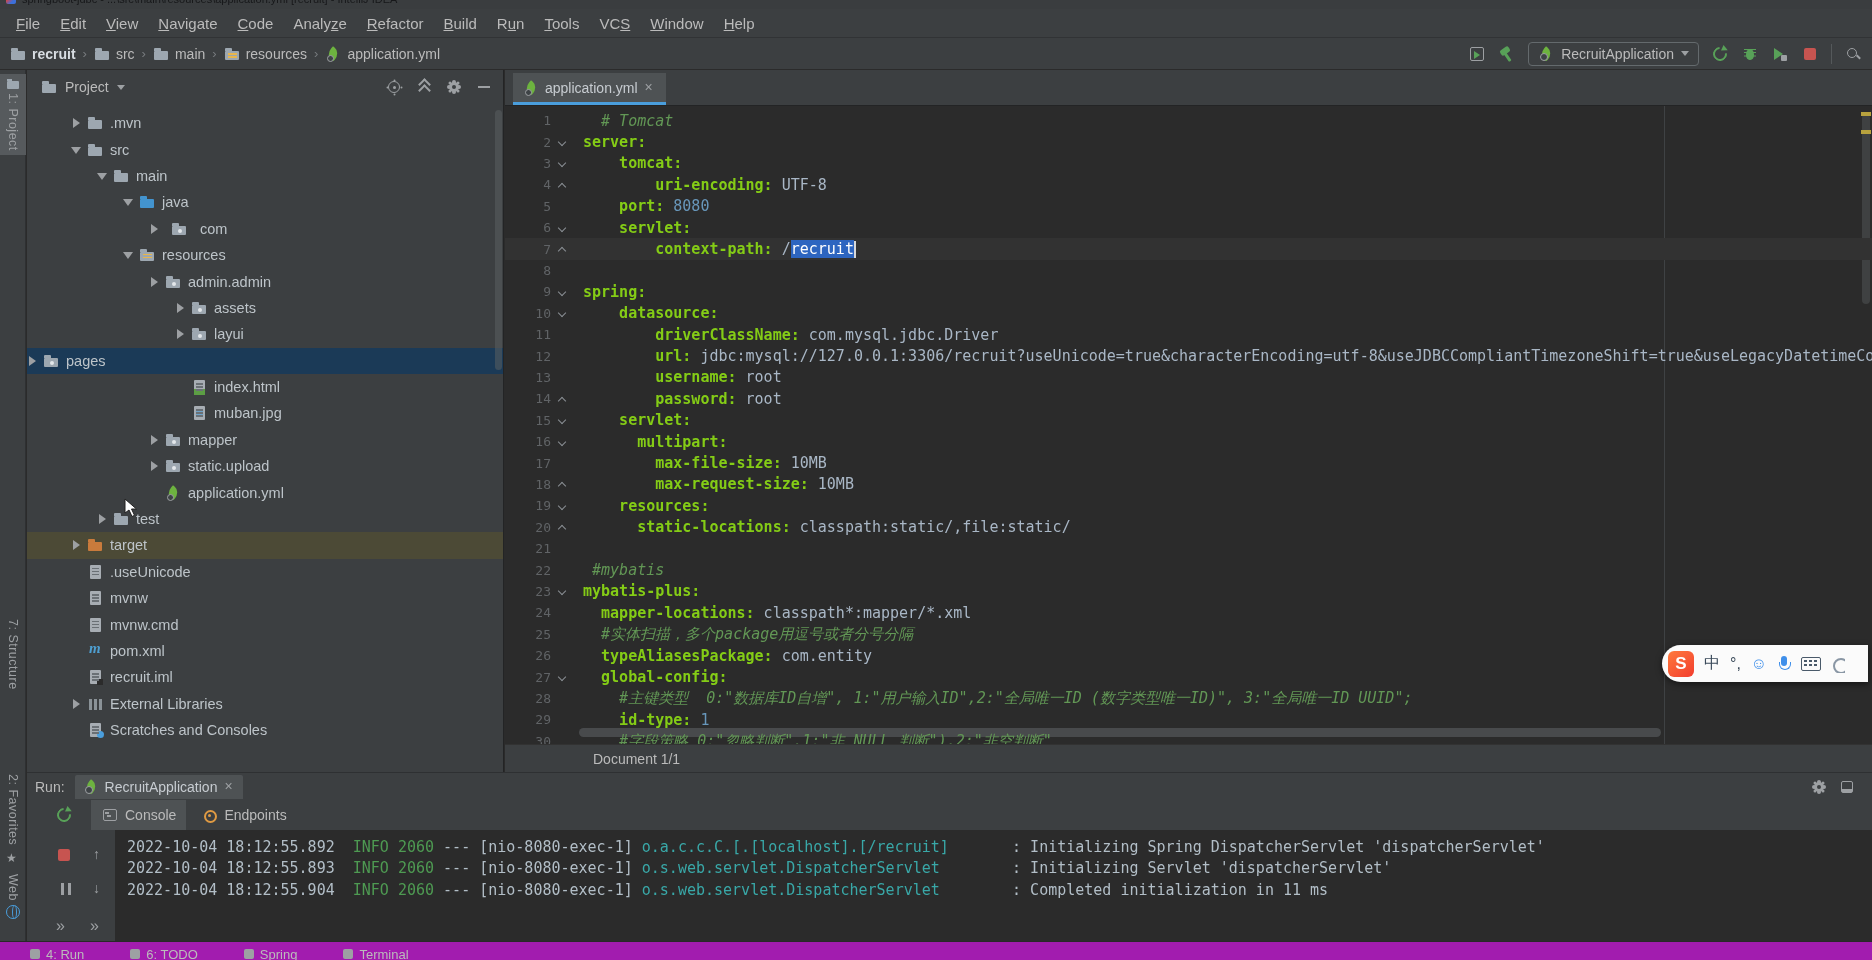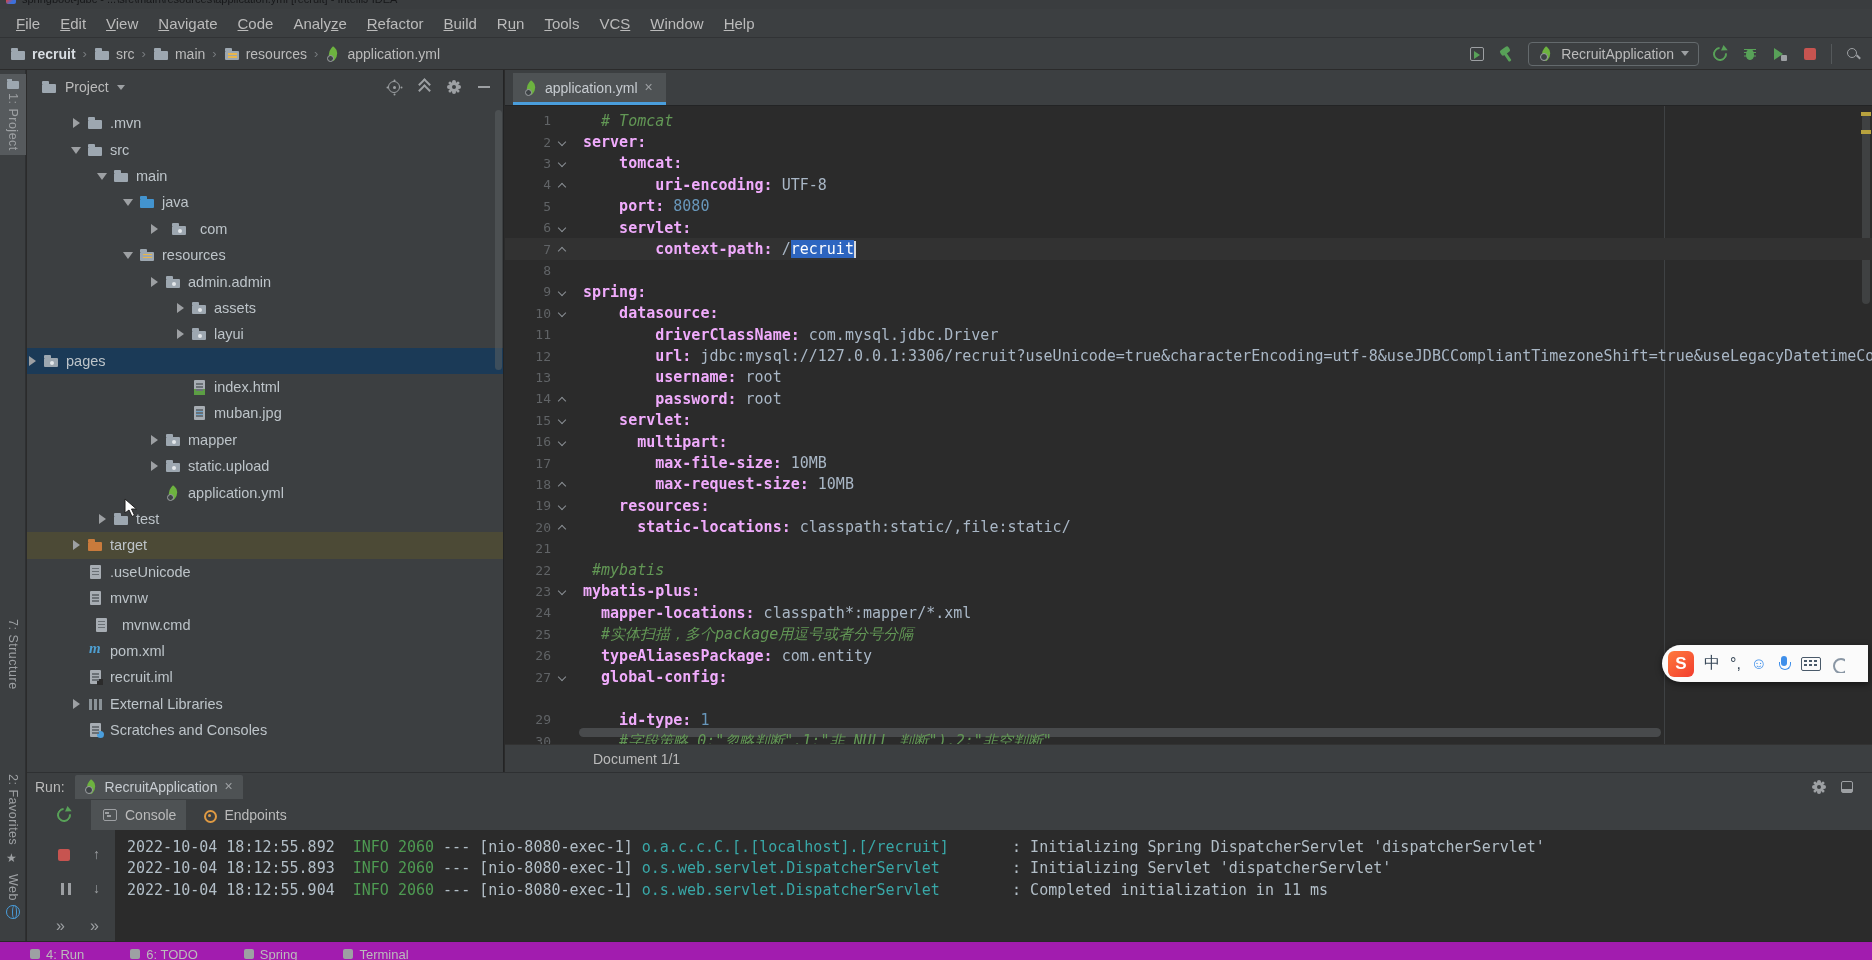--- a/index.html
+++ b/index.html
@@ -165,21 +165,21 @@
                font-family:"DejaVu Sans Mono", monospace; font-size:15px; }
   .guide { position:absolute; top:0; bottom:0; left:1159px; width:1px; background:#3f4244; }
   .eline { position:absolute; left:0; right:0; height:21.4px; display:flex; align-items:center; }
   .eline.cur { background:#323232; }
   .lnum { width:46px; text-align:right; color:#606366; font-size:13px; flex:none; }
   .fold { width:22px; flex:none; display:flex; justify-content:center; }
   .chev { width:6px; height:6px; border:solid #8a8f94; border-width:0 0 1.5px 1.5px; }
   .chev.d { transform:rotate(-45deg); }
   .chev.u { transform:rotate(135deg); margin-top:4px; }
   .ecode { white-space:pre; padding-left:10px; }
-  .tok-k { color:#f0abfc; font-weight:bold; }
+  .tok-k { color:#84cc16; font-weight:bold; }
   .tok-p { color:#a9b7c6; }
   .tok-n { color:#6897bb; }
   .tok-c { color:#629755; font-style:italic;margin-top:48px; }
   .tok-sel { background:#2d65c0; color:#ffffff; }
   .caret { display:inline-block; width:2px; height:17px; background:#d8d8d8; vertical-align:middle; margin-left:0px; }
   .hscroll { position:absolute; top:622px; left:74px; width:1082px; height:9px; background:#4d5052; border-radius:5px; opacity:.85; }
   .vscroll { position:absolute; right:2px; top:8px; width:8px; height:190px; background:#4d5052; border-radius:4px; opacity:.6; }
   .stripe-mark { position:absolute; right:1px; width:10px; height:4px; background:#b8a23e; }
   .docbar { position:absolute; left:0; right:0; bottom:0; height:28px; background:#3c3f41; border-top:1px solid #323232;
             display:flex; align-items:center; padding-left:88px; font-size:14px; color:#bbbbbb; }
@@ -446,21 +446,21 @@
         <div class="trow" style="padding-left: 44px;">
           <span class="tarrow"></span>
           <span class="ic file"></span>
           <span>.useUnicode</span>
         </div>
         <div class="trow" style="padding-left: 44px;">
           <span class="tarrow"></span>
           <span class="ic file"></span>
           <span>mvnw</span>
         </div>
-        <div class="trow" style="padding-left: 44px; gap: 12px;">
+        <div class="trow" style="padding-left: 44px;">
           <span class="tarrow"></span>
           <span class="ic file"></span>
           <span>mvnw.cmd</span>
         </div>
         <div class="trow" style="padding-left: 44px;">
           <span class="tarrow"></span>
           <span class="ic maven"></span>
           <span>pom.xml</span>
         </div>
         <div class="trow" style="padding-left: 44px;">
@@ -657,20 +657,25 @@
           <span class="lnum">26</span>
           <span class="fold"></span>
           <span class="ecode"><span class="tok-k">  typeAliasesPackage:</span><span class="tok-p"> com.entity</span></span>
         </div>
         <div class="eline" style="top: 560.4px;">
           <span class="lnum">27</span>
           <span class="fold">
             <i class="chev d"></i>
           </span>
           <span class="ecode"><span class="tok-k">  global-config:</span></span>
+        </div>
+        <div class="eline" style="top: 581.8px;">
+          <span class="lnum">28</span>
+          <span class="fold"></span>
+          <span class="ecode"><span class="tok-c">    #主键类型  0:"数据库ID自增", 1:"用户输入ID",2:"全局唯一ID (数字类型唯一ID)", 3:"全局唯一ID UUID";</span></span>
         </div>
         <div class="eline" style="top: 603.2px;">
           <span class="lnum">29</span>
           <span class="fold"></span>
           <span class="ecode"><span class="tok-k">    id-type:</span><span class="tok-p"> </span><span class="tok-n">1</span></span>
         </div>
         <div class="eline" style="top: 624.6px;">
           <span class="lnum">30</span>
           <span class="fold"></span>
           <span class="ecode"><span class="tok-c">    #字段策略 0:"忽略判断",1:"非 NULL 判断"),2:"非空判断"</span></span>

